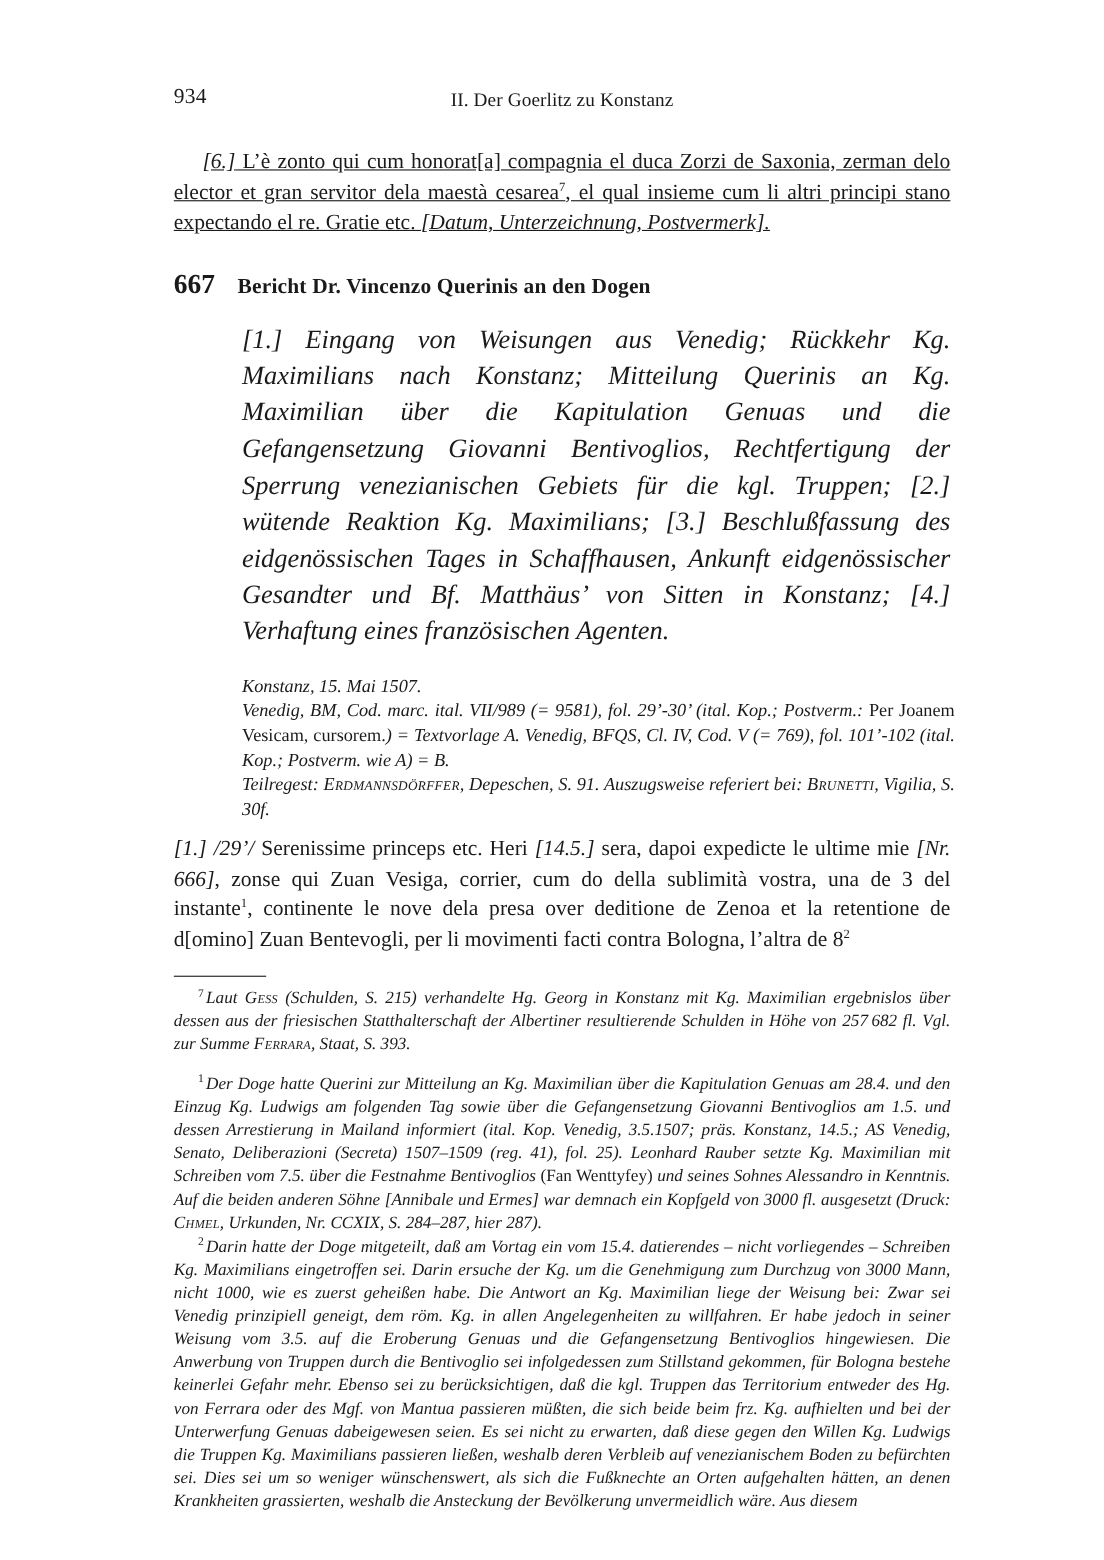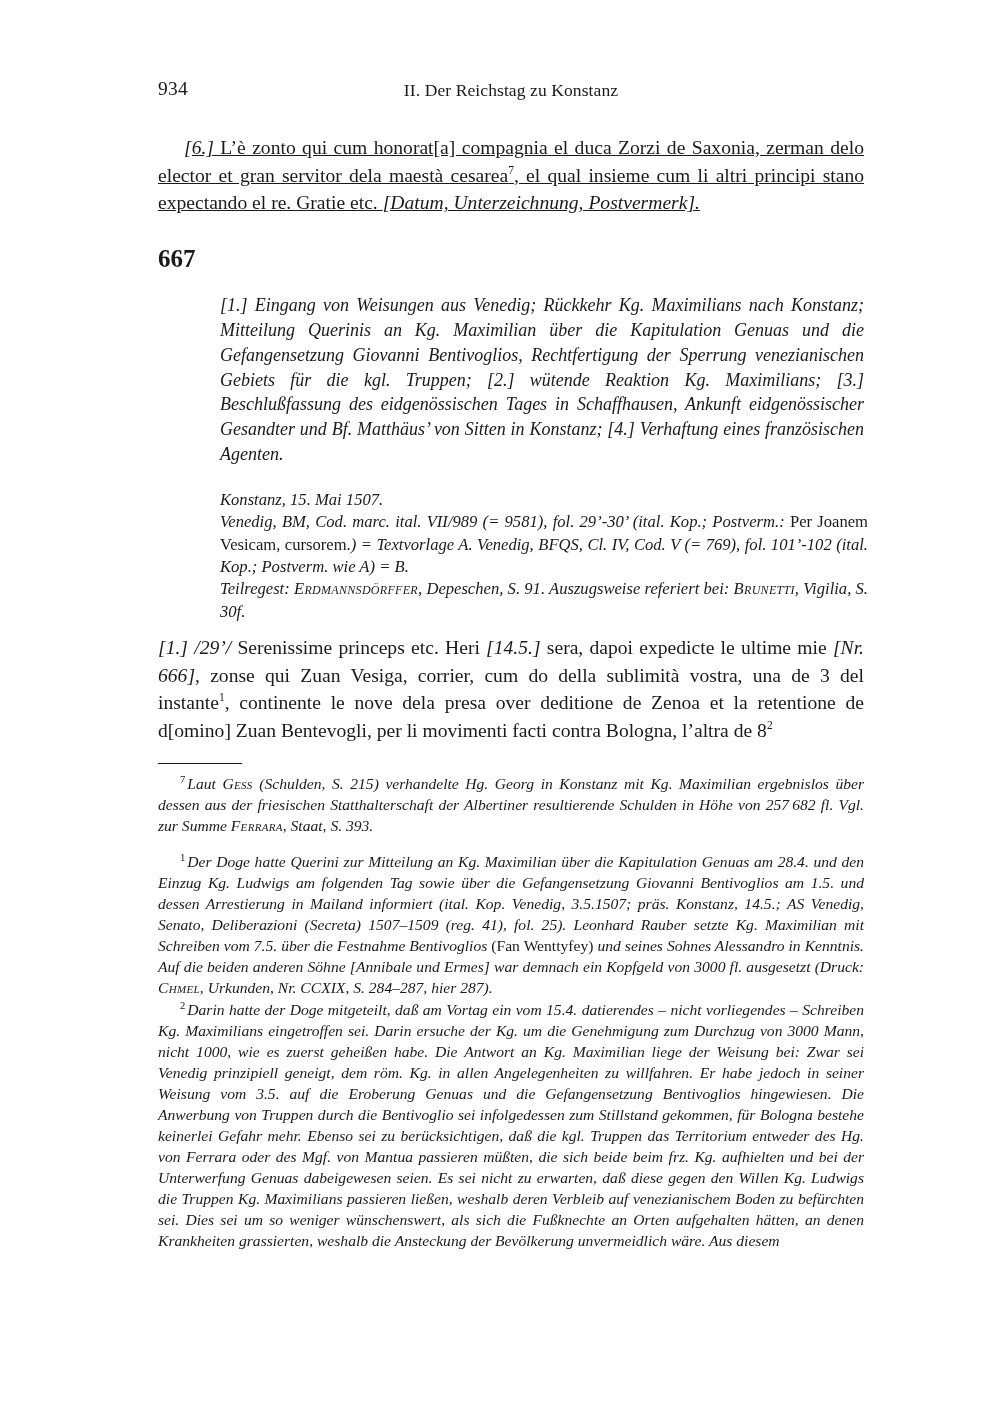--- a/index.html
+++ b/index.html
@@ -76,21 +76,21 @@
     font-size: 19.5px;
     font-weight: bold;
     letter-spacing: 0.15px;
   }
 
   
   .regest {
     margin: 4px 0 0 62px;
     width: 644px;
     font-style: italic;
-    font-size: 18px;
+    font-size: 24px;
     line-height: 1.38;
     text-align: justify;
   }
 
   
   .provenance {
     margin: 22px 4px 0 62px;
     width: 648px;
     font-size: 16.6px;
     line-height: 1.345;
@@ -142,27 +142,28 @@
   }
 </style>
 </head>
 <body>
 
 <div class="page">
   <div class="content">
 
     <div class="running-head">
       <span class="folio">934</span>
-      <span class="head-title">II. Der Reichstag zu Konstanz</span>
+      <span class="head-title">II. Der Goerlitz zu Konstanz</span>
     </div>
 
     <p class="body-par indent"><span class="it">[6.]</span><span> L’è zonto qui cum honorat[a] compagnia el duca Zorzi de Saxonia, zerman delo elector et gran servitor dela maestà cesarea</span><sup class="ref">7</sup><span>, el qual insieme cum li altri principi stano expectando el re. Gratie etc. </span><span class="it">[Datum, Unterzeichnung, Postvermerk].</span></p>
 
     <div class="section-head">
       <span class="section-num">667</span>
+      <span class="section-title">Bericht Dr. Vincenzo Querinis an den Dogen</span>
     </div>
 
     <p class="regest">[1.] Eingang von Weisungen aus Venedig; Rückkehr Kg. Maximilians nach Konstanz; Mitteilung Querinis an Kg. Maximilian über die Kapitulation Genuas und die Gefangensetzung Giovanni Bentivoglios, Rechtfertigung der Sperrung venezianischen Gebiets für die kgl. Truppen; [2.] wütende Reaktion Kg. Maximilians; [3.] Beschlußfassung des eidgenössischen Tages in Schaffhausen, Ankunft eidgenössischer Gesandter und Bf. Matthäus’ von Sitten in Konstanz; [4.] Verhaftung eines französischen Agenten.</p>
 
     <div class="provenance">
       <p>Konstanz, 15. Mai 1507.</p>
       <p><span>Venedig, BM, Cod. marc. ital. VII/989 (= 9581), fol. 29’-30’ (ital. Kop.; Postverm.: </span><span class="roman">Per Joanem Vesicam, cursorem.</span><span>) = Textvorlage A. Venedig, BFQS, Cl. IV, Cod. V (= 769), fol. 101’-102 (ital. Kop.; Postverm. wie A) = B.</span></p>
       <p><span>Teilregest: </span><span class="sc">Erdmannsdörffer</span><span>, Depeschen, S. 91. Auszugsweise referiert bei: </span><span class="sc">Brunetti</span><span>, Vigilia, S. 30f.</span></p>
     </div>
 

